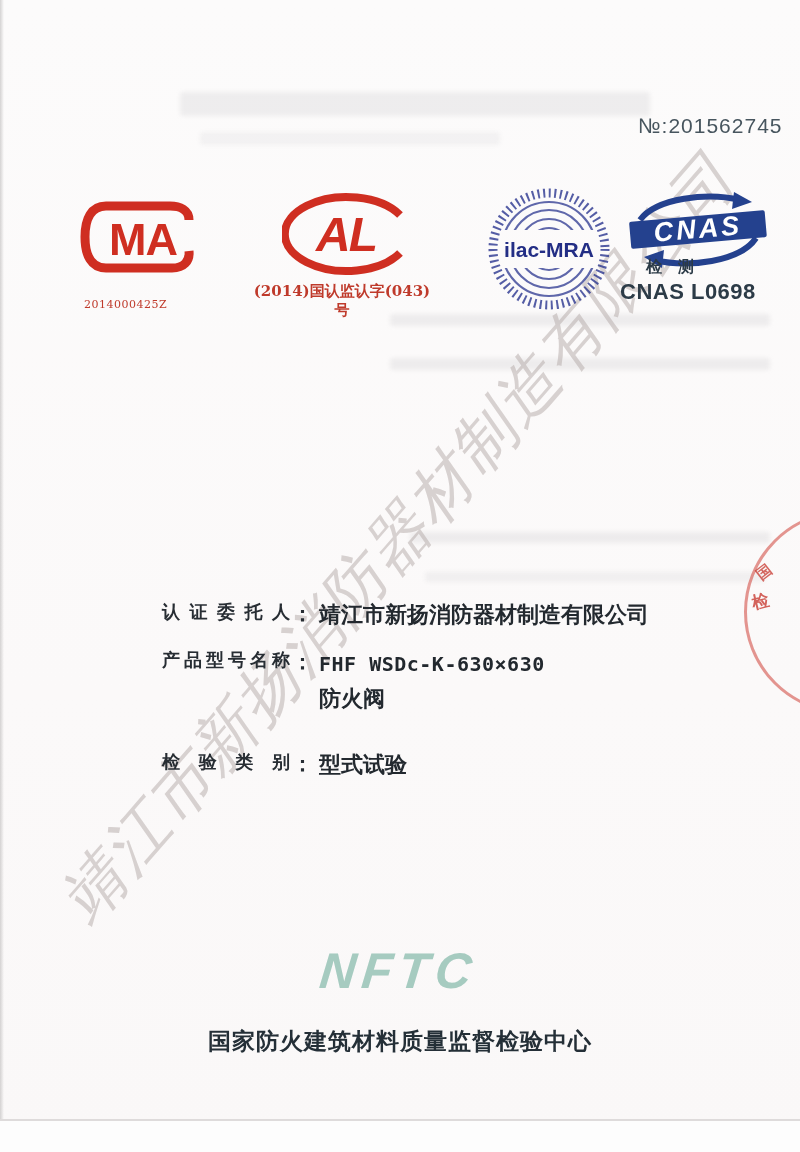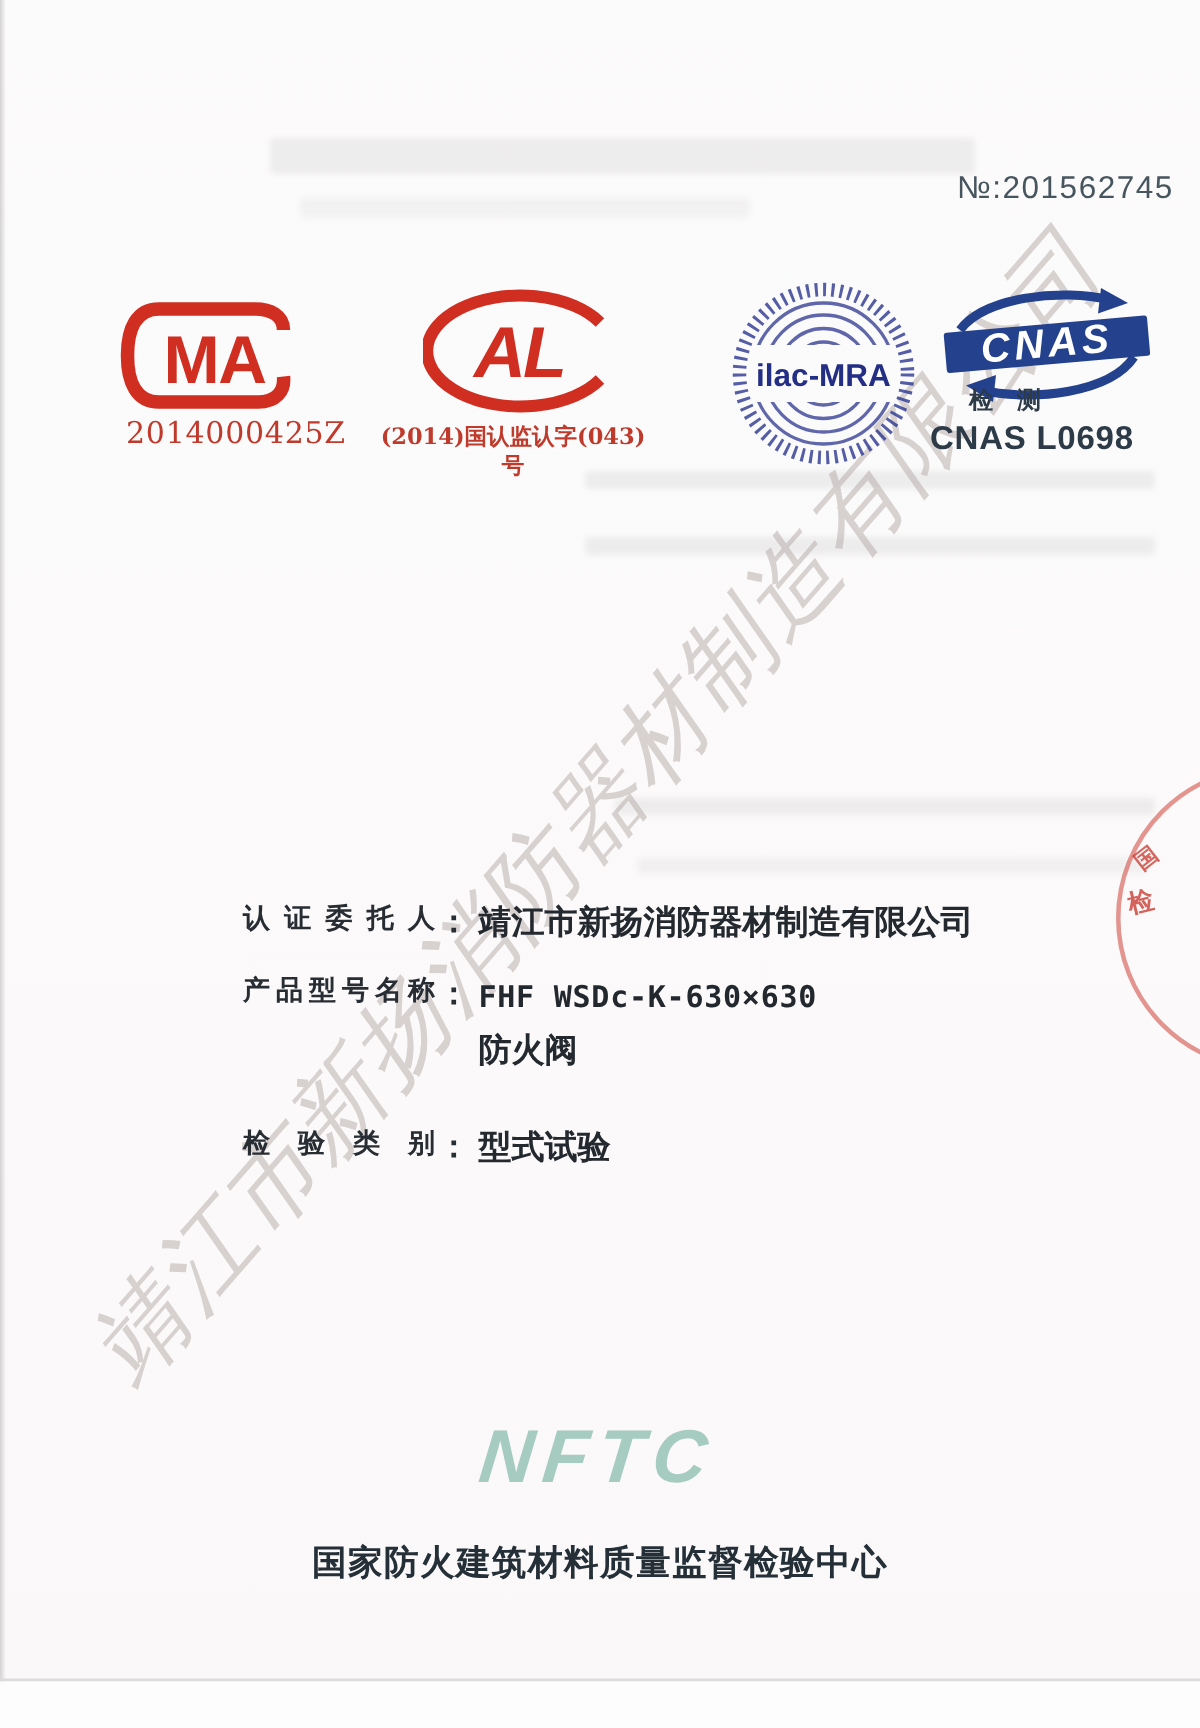--- a/index.html
+++ b/index.html
@@ -11,22 +11,22 @@
   .abs{position:absolute;}
   
   .edge-left{left:0;top:0;width:4px;height:100%;
     background:linear-gradient(90deg,rgba(180,178,178,.55),rgba(180,178,178,0));}
   .edge-bottom{left:0;top:1119px;width:100%;height:2px;background:#dedbdb;}
   .edge-bottom-area{left:0;top:1121px;width:100%;height:31px;background:#fdfdfd;}
   
   .report-no{left:638px;top:114px;font-size:21px;letter-spacing:1px;color:#47555e;}
   
   .logo{display:block;}
-  .cma-code{left:84px;top:276px;width:140px;text-align:center;font-family:"DejaVu Serif",serif;
-    font-size:20px;letter-spacing:.5px;color:#bf3a2b;}
+  .cma-code{left:84px;top:298px;width:140px;text-align:left;font-family:"DejaVu Serif",serif;
+    font-size:11px;letter-spacing:.5px;color:#bf3a2b;}
   .cal-caption{left:252px;top:282px;width:180px;text-align:center;font-family:"DejaVu Serif",serif;
     font-size:15px;font-weight:bold;color:#bf3a2b;}
   .cnas-cn{left:646px;top:257px;font-size:16px;font-weight:bold;color:#2c3b47;}
   .cnas-code{left:620px;top:279px;font-size:22px;font-weight:bold;letter-spacing:.5px;color:#2c3b47;}
   
   .title{left:0;top:428px;width:800px;text-align:center;font-size:73px;font-weight:bold;
     letter-spacing:.5em;padding-left:.5em;box-sizing:border-box;color:#22282e;}
   
   .field{left:162px;white-space:nowrap;}
   .flabel{display:inline-block;width:128px;text-align:justify;text-align-last:justify;

